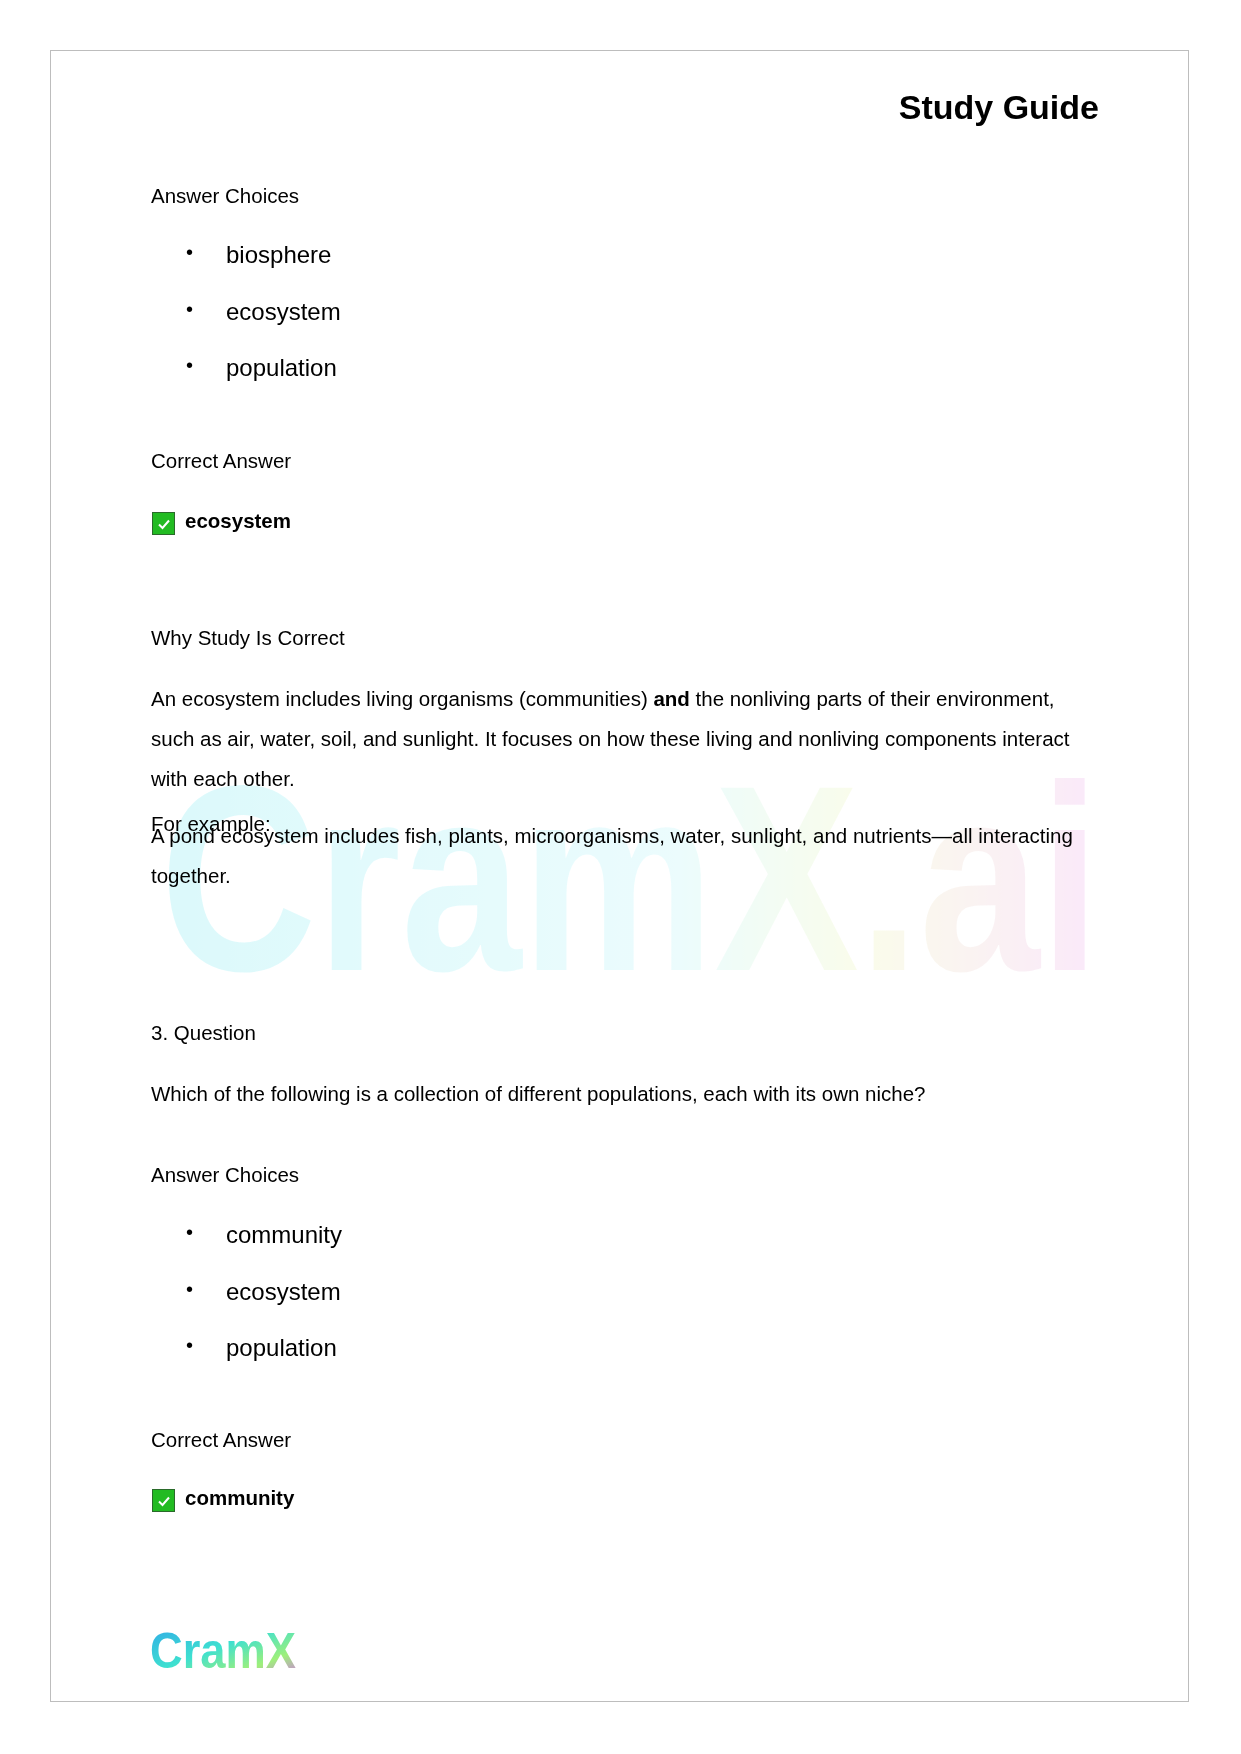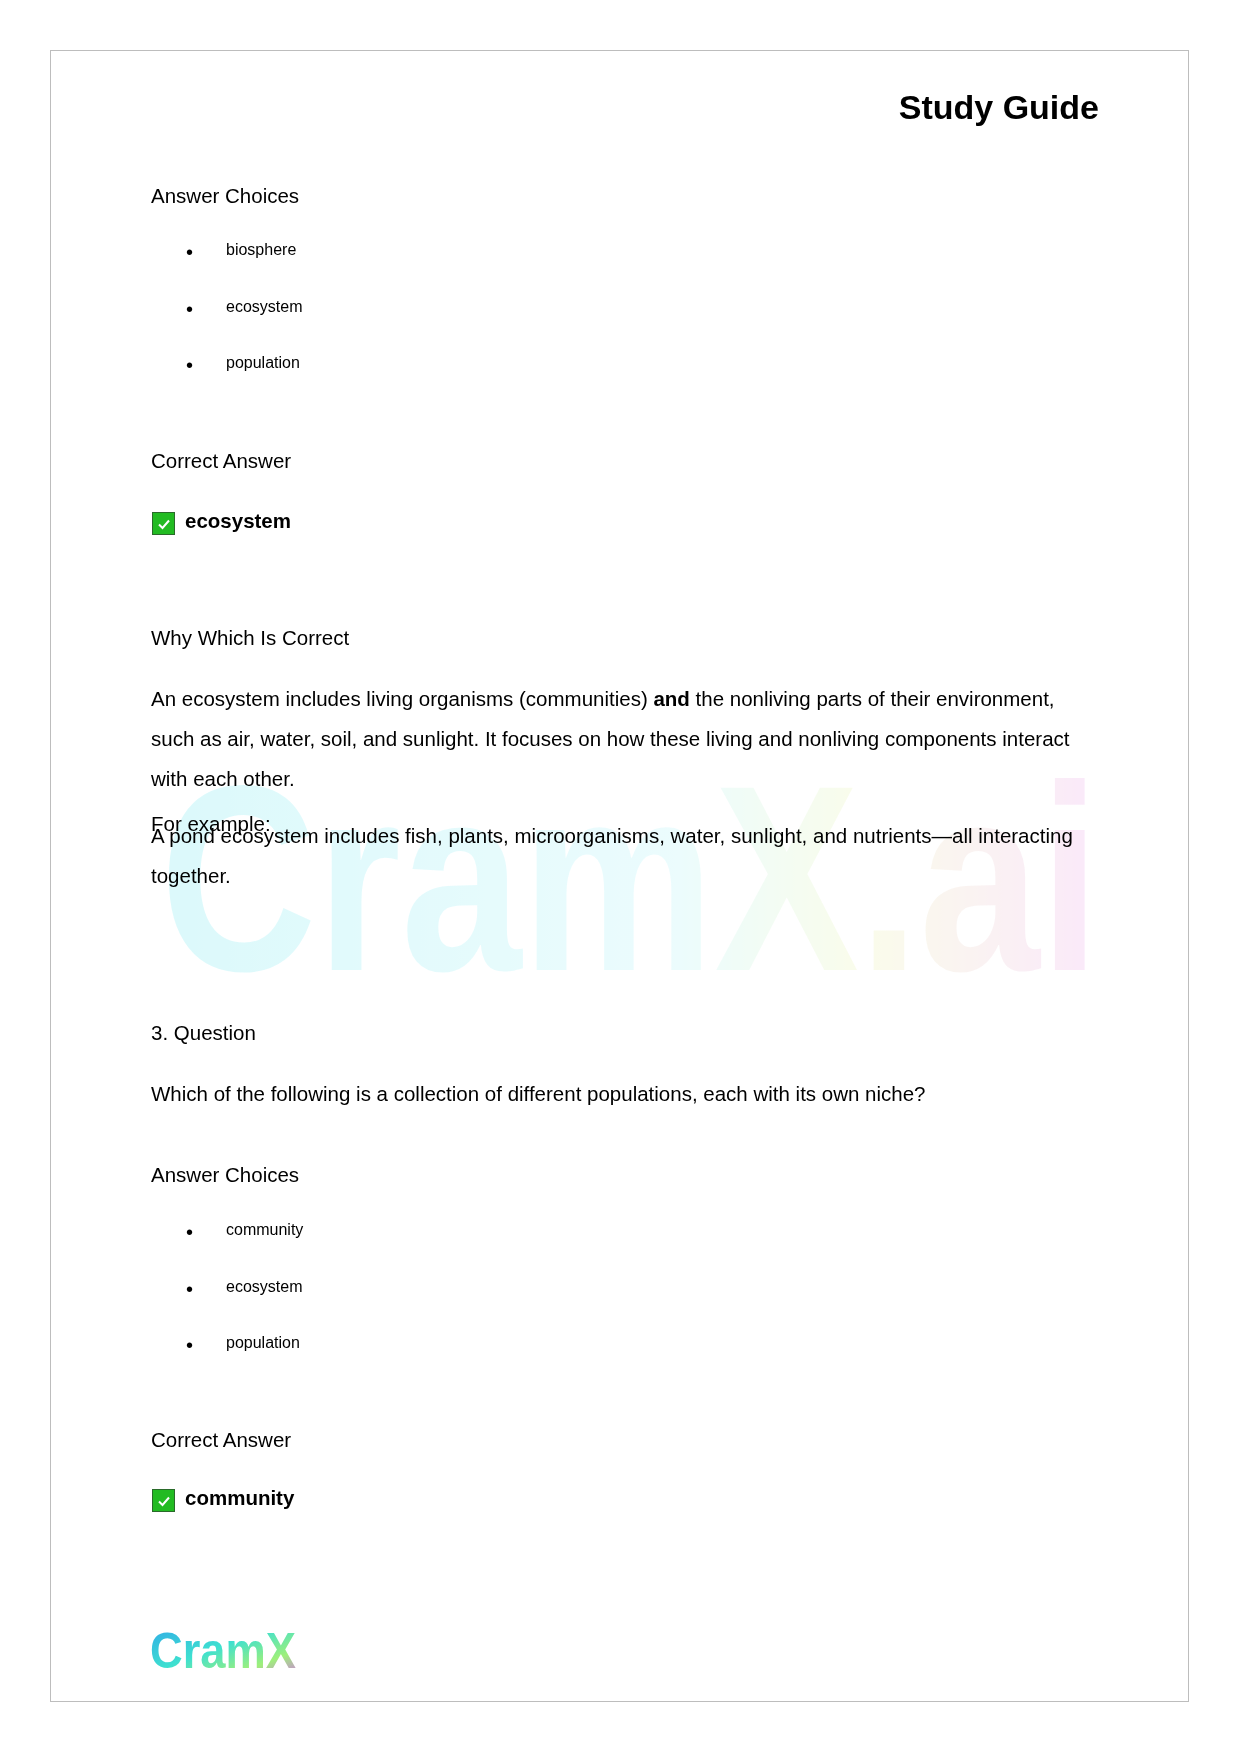--- a/index.html
+++ b/index.html
@@ -3,21 +3,21 @@
 <meta charset="utf-8">
 <style>
   html, body { margin:0; padding:0; background:#ffffff; }
   body { width:1241px; height:1754px; position:relative; overflow:hidden; font-family:"Liberation Sans", sans-serif; color:#000; }
   .page-border { position:absolute; left:50px; top:50px; width:1139px; height:1652px; border:1px solid #bdbdbd; box-sizing:border-box; }
   .abs { position:absolute; white-space:nowrap; }
   .title { right:142px; top:88px; font-size:34px; font-weight:bold; }
   .h { left:151px; font-size:20.5px; font-weight:normal; }
   .txt { left:151px; font-size:20.5px; line-height:40px; white-space:normal; width:950px; }
   .bullet-dot { left:186px; font-size:20px; }
-  .bullet-text { left:226px; font-size:16px; }
+  .bullet-text { left:226px; font-size:24px; }
   .check { left:152px; width:23px; height:23px; background:#22bb22; border:1.5px solid #2a6a2a; box-sizing:border-box; display:flex; align-items:center; justify-content:center; }
   .check svg { width:16px; height:16px; }
   .check-text { left:185px; font-size:20.5px; font-weight:bold; }
   .watermark { position:absolute; left:160px; top:760px; width:940px; height:245px; opacity:0.35; pointer-events:none; }
   .logo { position:absolute; left:150px; top:1618px; }
 </style>
 </head>
 <body>
 
 <div class="page-border"></div>
@@ -47,21 +47,21 @@
 
 <div class="abs h" style="top:449px">Correct Answer</div>
 
 <div class="abs check" style="top:512px">
   <svg viewBox="0 0 16 16">
       <path d="M3 8.5 L6.5 12 L13 4.5" stroke="#fff" stroke-width="2" fill="none"></path>
     </svg>
 </div>
 <div class="abs check-text" style="top:509px">ecosystem</div>
 
-<div class="abs h" style="top:626px">Why Which Is Correct</div>
+<div class="abs h" style="top:626px">Why Study Is Correct</div>
 
 <div class="abs txt" style="top:679px"><span>An ecosystem includes living organisms (communities) </span><b>and</b><span> the nonliving parts of their environment, such as air, water, soil, and sunlight. It focuses on how these living and nonliving components interact with each other.</span></div>
 
 <div class="abs h" style="top:812px">For example:</div>
 
 <div class="abs txt" style="top:816px; width:960px">A pond ecosystem includes fish, plants, microorganisms, water, sunlight, and nutrients—all interacting together.</div>
 
 <div class="abs h" style="top:1021px">3. Question</div>
 <div class="abs txt" style="top:1074px">Which of the following is a collection of different populations, each with its own niche?</div>
 

